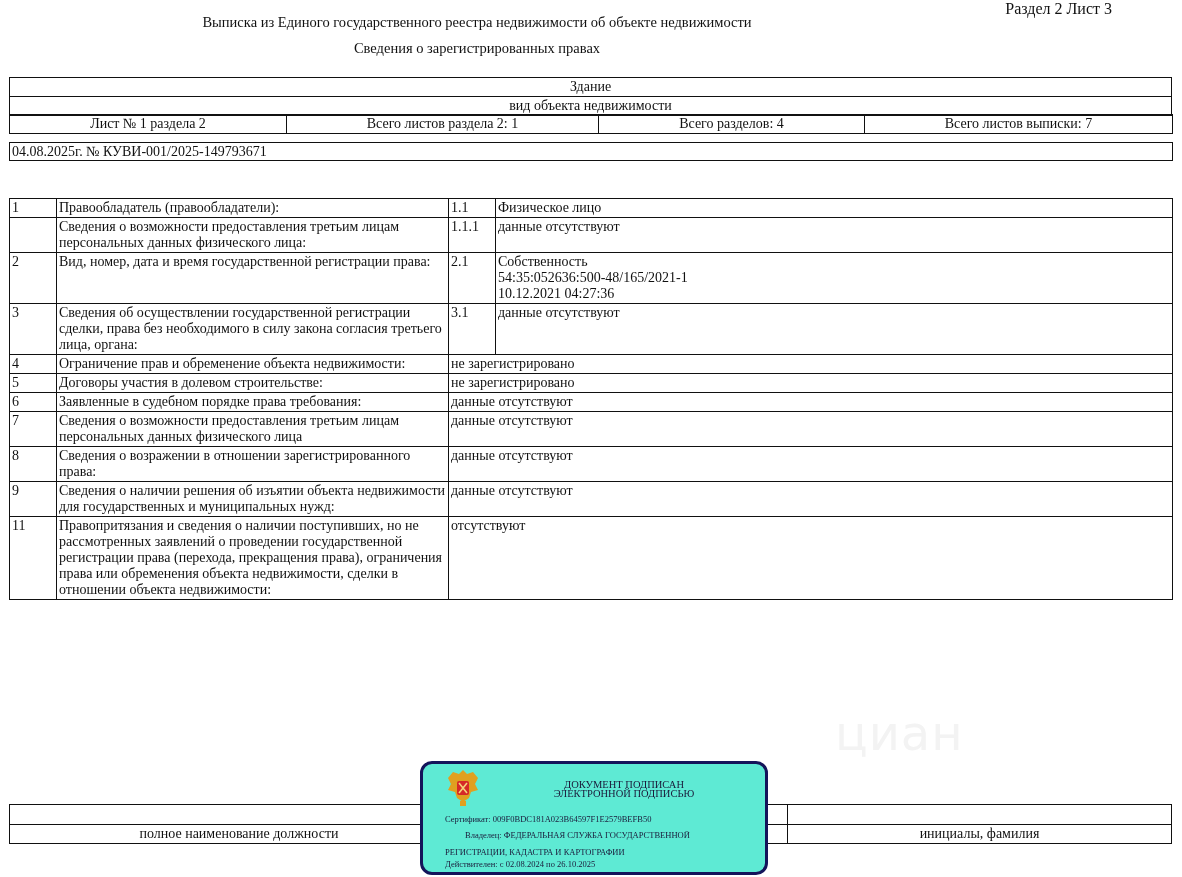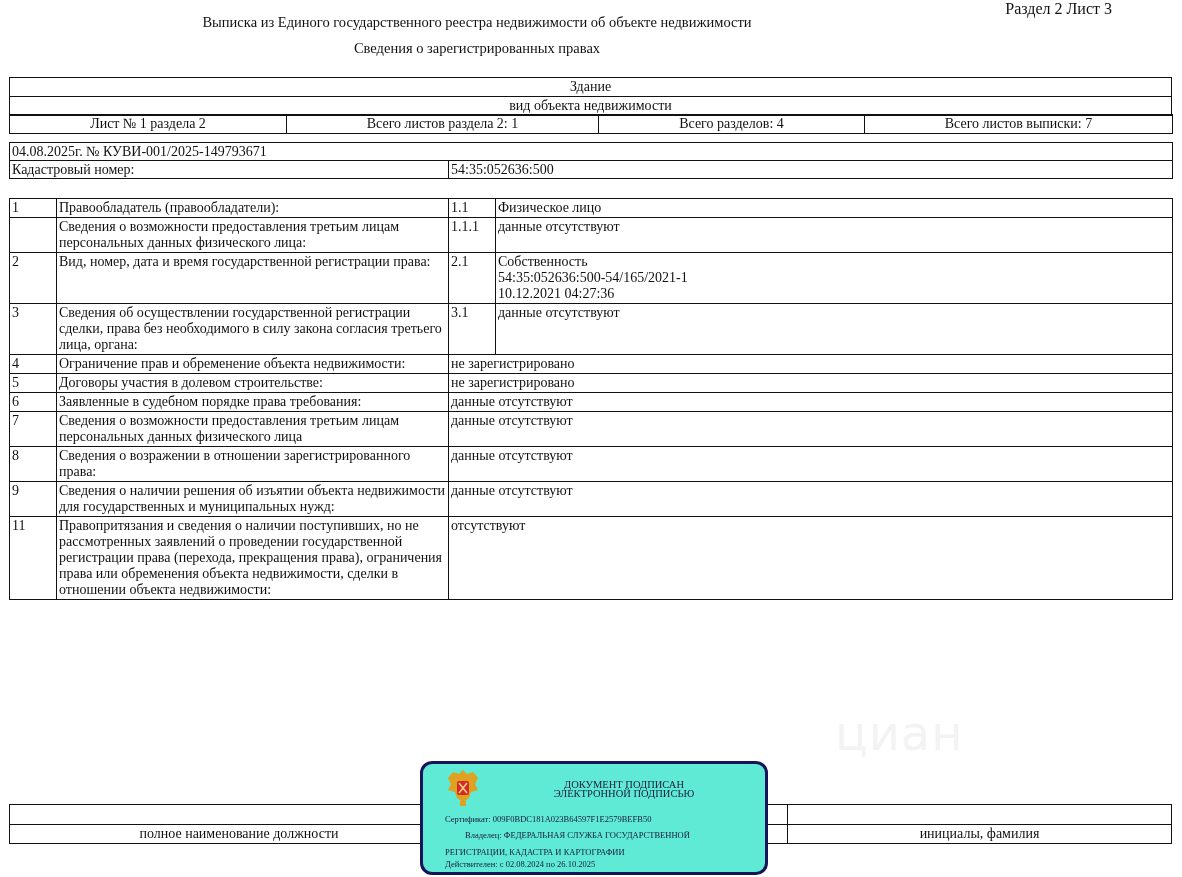--- a/index.html
+++ b/index.html
@@ -83,24 +83,20 @@
 
 <table id="reg-table">
   <colgroup>
       <col style="width:439px">
       <col style="width:724px">
     </colgroup>
   <tbody>
       <tr>
         <td colspan="2">04.08.2025г. № КУВИ-001/2025-149793671</td>
       </tr>
-  <tr>
-    <td>Кадастровый номер:</td>
-    <td>54:35:052636:500</td>
-  </tr>
 </tbody>
   </table>
 
 <table id="main-table">
   <colgroup>
       <col style="width:47px">
       <col style="width:392px">
       <col style="width:47px">
       <col style="width:677px">
     </colgroup>
@@ -116,21 +112,21 @@
     <td>Сведения о возможности предоставления третьим лицам персональных данных физического лица:</td>
     <td>1.1.1</td>
     <td>данные отсутствуют</td>
   </tr>
   <tr>
     <td>2</td>
     <td>Вид, номер, дата и время государственной регистрации права:</td>
     <td>2.1</td>
     <td>
       <div>Собственность</div>
-      <div>54:35:052636:500-54/165/2021-1</div>
+      <div>54:35:052636:500-48/165/2021-1</div>
       <div>10.12.2021 04:27:36</div>
     </td>
   </tr>
   <tr>
     <td>3</td>
     <td>Сведения об осуществлении государственной регистрации сделки, права без необходимого в силу закона согласия третьего лица, органа:</td>
     <td>3.1</td>
     <td>данные отсутствуют</td>
   </tr>
   <tr>

